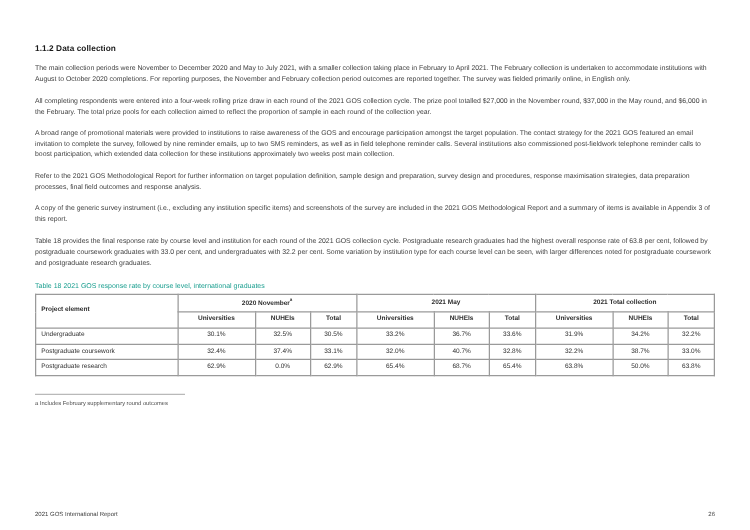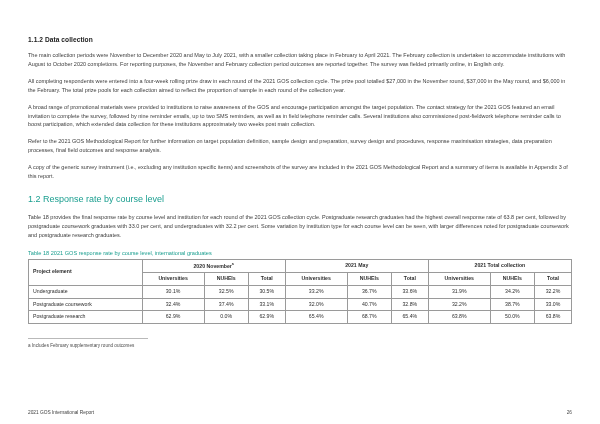--- a/index.html
+++ b/index.html
@@ -107,21 +107,20 @@
 <div class="page">
 
   <h3 class="h3">1.1.2 Data collection</h3>
 
   <p class="body">The main collection periods were November to December 2020 and May to July 2021, with a smaller collection taking place in February to April 2021. The February collection is undertaken to accommodate institutions with August to October 2020 completions. For reporting purposes, the November and February collection period outcomes are reported together. The survey was fielded primarily online, in English only.</p>
   <p class="body">All completing respondents were entered into a four-week rolling prize draw in each round of the 2021 GOS collection cycle. The prize pool totalled $27,000 in the November round, $37,000 in the May round, and $6,000 in the February. The total prize pools for each collection aimed to reflect the proportion of sample in each round of the collection year.</p>
   <p class="body">A broad range of promotional materials were provided to institutions to raise awareness of the GOS and encourage participation amongst the target population. The contact strategy for the 2021 GOS featured an email invitation to complete the survey, followed by nine reminder emails, up to two SMS reminders, as well as in field telephone reminder calls. Several institutions also commissioned post-fieldwork telephone reminder calls to boost participation, which extended data collection for these institutions approximately two weeks post main collection.</p>
   <p class="body">Refer to the 2021 GOS Methodological Report for further information on target population definition, sample design and preparation, survey design and procedures, response maximisation strategies, data preparation processes, final field outcomes and response analysis.</p>
   <p class="body">A copy of the generic survey instrument (i.e., excluding any institution specific items) and screenshots of the survey are included in the 2021 GOS Methodological Report and a summary of items is available in Appendix 3 of this report.</p>
 
-  <h2 class="h2">1.2 Response rate by course level</h2>
 
   <p class="body">Table 18 provides the final response rate by course level and institution for each round of the 2021 GOS collection cycle. Postgraduate research graduates had the highest overall response rate of 63.8 per cent, followed by postgraduate coursework graduates with 33.0 per cent, and undergraduates with 32.2 per cent. Some variation by institution type for each course level can be seen, with larger differences noted for postgraduate coursework and postgraduate research graduates.</p>
 
   <div class="tablecap">Table 18 2021 GOS response rate by course level, international graduates</div>
 
   <table class="data">
     <thead>
       <tr>
         <th class="rowlabel" rowspan="2">Project element</th>
         <th class="grouphead" colspan="3"><span>2020 November</span><sup>a</sup></th>

